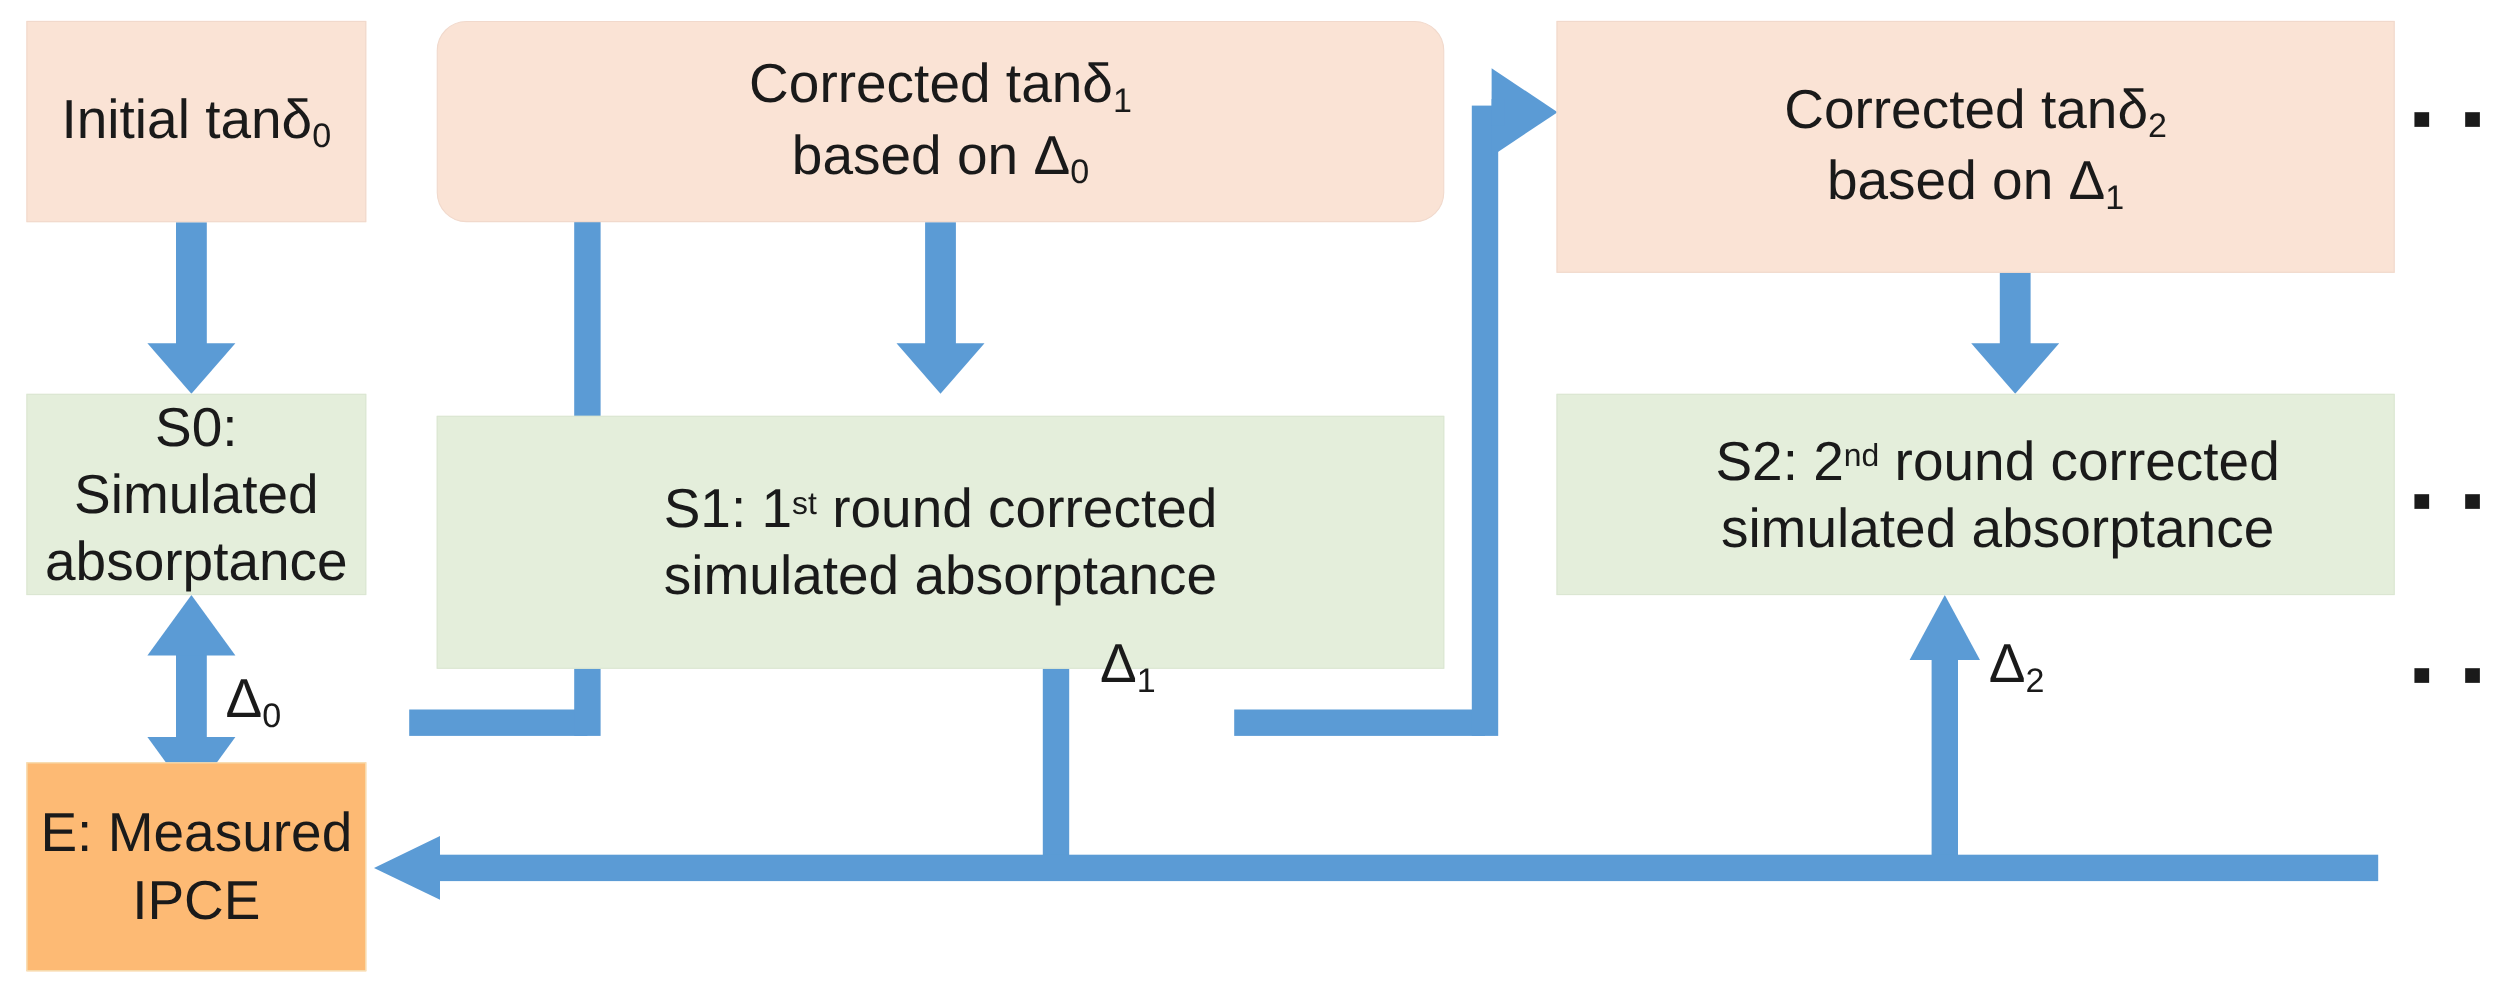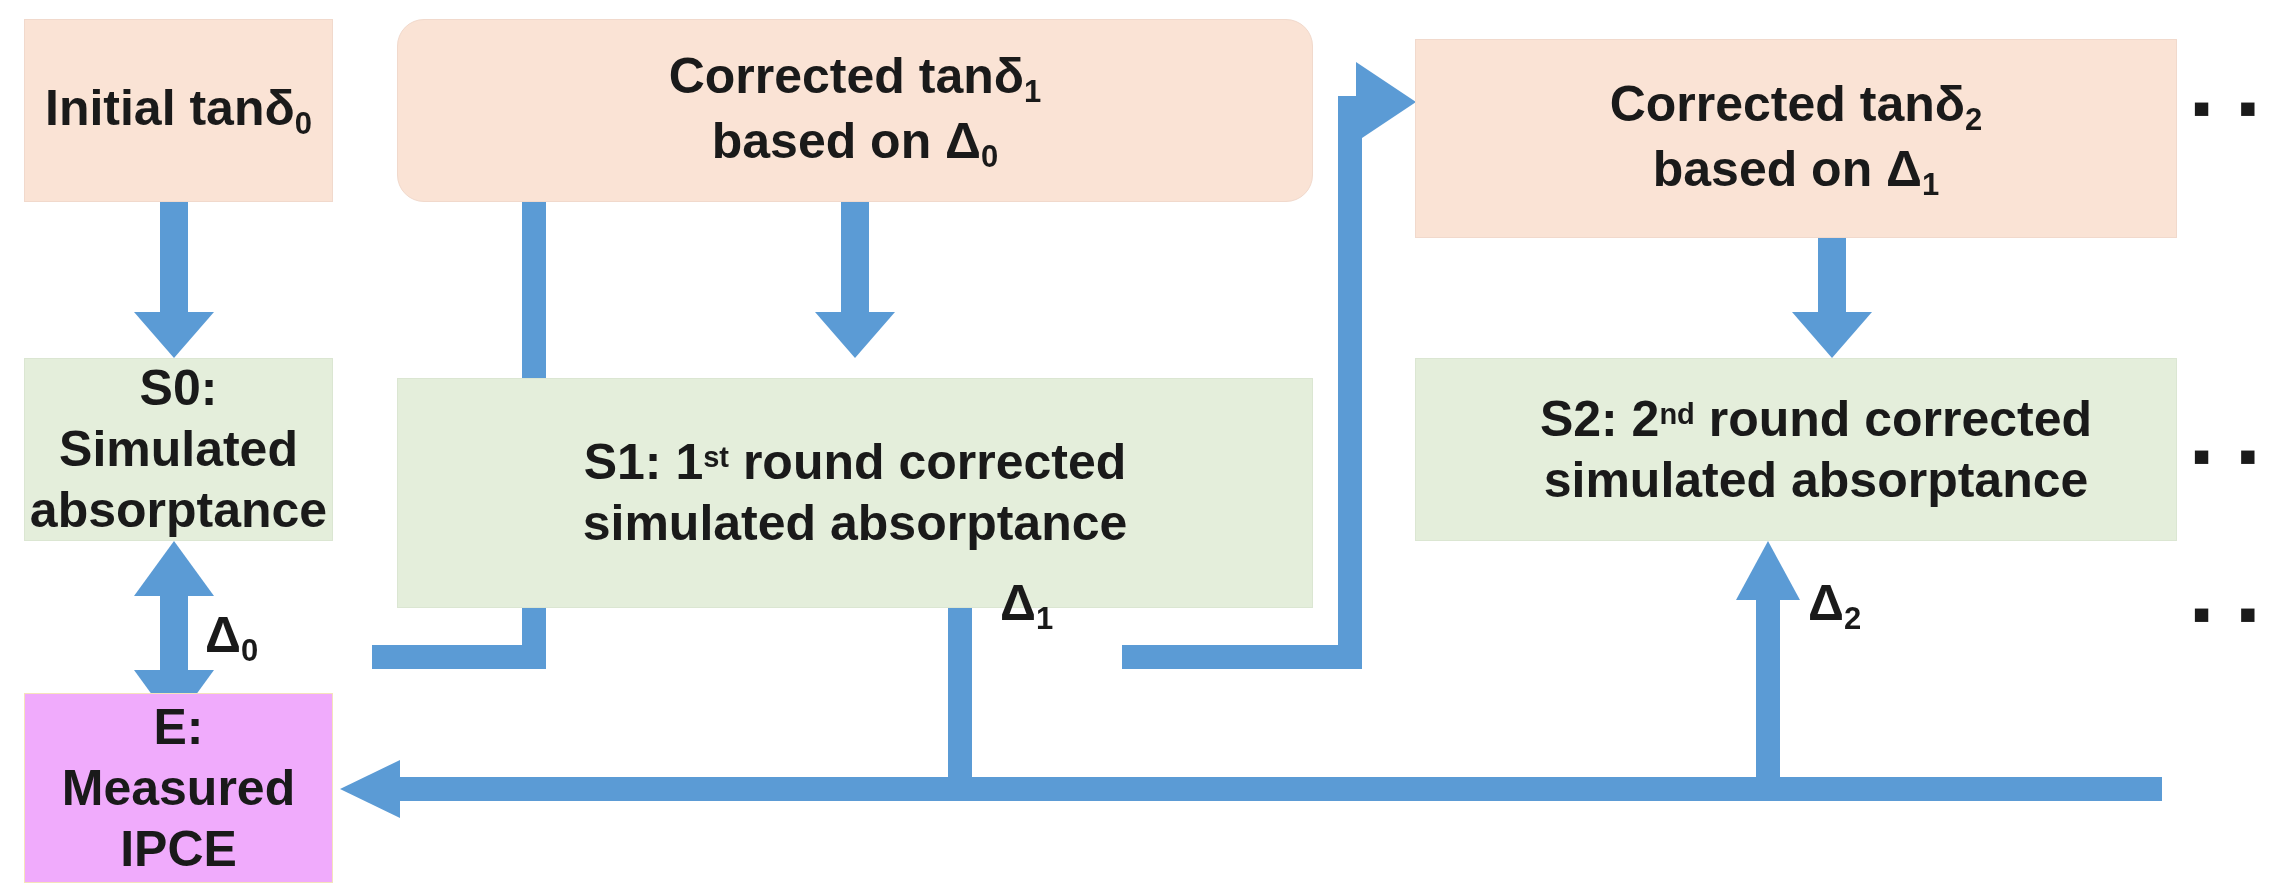--- a/index.html
+++ b/index.html
@@ -1,24 +1,24 @@
 <!DOCTYPE html>
 <html><head>
 <meta charset="utf-8">
 <style>
   html,body{margin:0;padding:0;background:#fff;}
   body{width:2286px;height:896px;position:relative;overflow:hidden;
        font-family:"Liberation Sans","DejaVu Sans",sans-serif;}
-  .stage{position:absolute;left:0;top:0;width:2286px;height:896px;font-weight:bold;}
+  .stage{position:absolute;left:0;top:0;width:2286px;height:896px;}
   .box{position:absolute;box-sizing:border-box;display:flex;align-items:center;
        justify-content:center;text-align:center;color:#1a1a1a;line-height:1.22;
        font-size:50px;letter-spacing:0px;}
   .pink{background:#fae3d5;border:1px solid #f1d9cc;}
   .green{background:#e4eedb;border:1px solid #dbe6d2;}
-  .yellow{background:#f0abfc;border:1px solid #f5e3bb;}
+  .yellow{background:#fdba74;border:1px solid #f5e3bb;}
   .box span.inner{display:block;padding:0 10px;}
   sub{font-size:0.62em;vertical-align:-0.28em;}
   sup{font-size:0.58em;vertical-align:0.42em;}
   .dots{position:absolute;font-size:54px;color:#1a1a1a;letter-spacing:6px;
         line-height:1;white-space:nowrap;}
   .dlabel{position:absolute;font-size:50px;color:#1a1a1a;line-height:1;white-space:nowrap;}
   svg.arrows{position:absolute;left:0;top:0;width:2286px;height:896px;}
 </style>
 </head>
 <body>
@@ -82,21 +82,21 @@
   </svg>
 
   <div class="box pink" style="left:24px;top:19px;width:309px;height:183px;">
     <span class="inner"><span>Initial tanδ</span><sub>0</sub></span>
   </div>
 
   <div class="box pink" style="left:397px;top:19px;width:916px;height:183px;border-radius:27px;">
     <span class="inner"><span>Corrected tanδ</span><sub>1</sub><br><span>based on Δ</span><sub>0</sub></span>
   </div>
 
-  <div class="box pink" style="left:1415px;top:19px;width:762px;height:199px;margin-top:20px;">
+  <div class="box pink" style="left:1415px;top:19px;width:762px;height:229px;">
     <span class="inner"><span>Corrected tanδ</span><sub>2</sub><br><span>based on Δ</span><sub>1</sub></span>
   </div>
 
   <div class="dots" style="left:2192px;top:80px;">▪ ▪ ▪</div>
 
   <div class="box green" style="left:24px;top:358px;width:309px;height:183px;">
     <span class="inner"><span>S0: Simulated</span><br><span>absorptance</span></span>
   </div>
 
   <div class="box green" style="left:397px;top:378px;width:916px;height:230px;">

